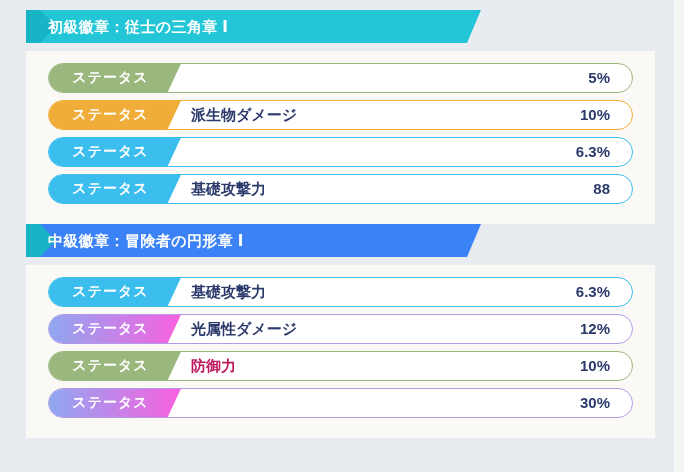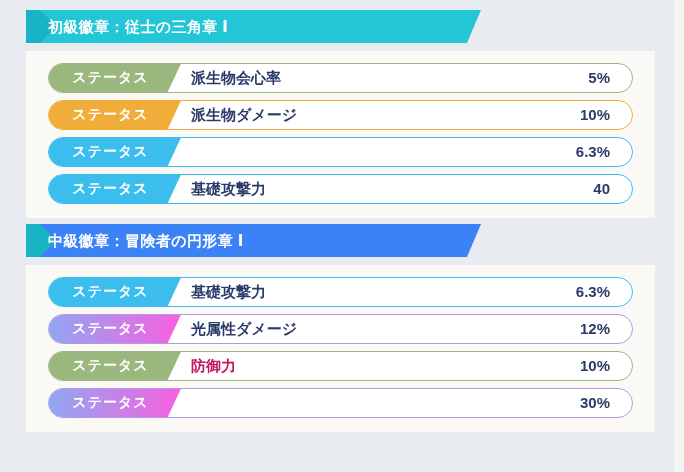--- a/index.html
+++ b/index.html
@@ -74,21 +74,21 @@
     line-height: 33px;
   }
 
   
   .card {
     margin-left: 26px;
     margin-top: 8px;
     width: 629px;
     background: #faf9f6;
     box-sizing: border-box;
-    padding: 12px 22px 14px 22px;
+    padding: 12px 22px 20px 22px;
   }
 
   
   .stat-row {
     position: relative;
     height: 30px;
     margin-bottom: 7px;
     background: #ffffff;
     border-radius: 15px;
     box-sizing: border-box;
@@ -151,21 +151,20 @@
     <div class="banner" style="background: rgb(34, 198, 214);">
       <div class="banner-notch" style="background: rgb(24, 179, 196);"></div>
       <div class="banner-title">初級徽章：従士の三角章 Ⅰ</div>
     </div>
     <div class="card" style="background: rgb(250, 249, 246);">
 
       <div class="stat-row" style="border-color: rgb(154, 184, 126);">
         <div class="stat-badge" style="background: rgb(154, 184, 126);">
           <span class="stat-badge-label">ステータス</span>
         </div>
-        <div class="stat-name" style="color: rgb(43, 58, 107);">派生物会心率</div>
         <div class="stat-value" style="color: rgb(43, 58, 107);">5%</div>
       </div>
 
       <div class="stat-row" style="border-color: rgb(240, 173, 57);">
         <div class="stat-badge" style="background: rgb(240, 173, 57);">
           <span class="stat-badge-label">ステータス</span>
         </div>
         <div class="stat-name" style="color: rgb(43, 58, 107);">派生物ダメージ</div>
         <div class="stat-value" style="color: rgb(43, 58, 107);">10%</div>
       </div>
@@ -175,21 +174,21 @@
           <span class="stat-badge-label">ステータス</span>
         </div>
         <div class="stat-value" style="color: rgb(43, 58, 107);">6.3%</div>
       </div>
 
       <div class="stat-row" style="border-color: rgb(59, 189, 238);">
         <div class="stat-badge" style="background: rgb(59, 189, 238);">
           <span class="stat-badge-label">ステータス</span>
         </div>
         <div class="stat-name" style="color: rgb(43, 58, 107);">基礎攻撃力</div>
-        <div class="stat-value" style="color: rgb(43, 58, 107);">40</div>
+        <div class="stat-value" style="color: rgb(43, 58, 107);">88</div>
       </div>
 
     </div>
   </div>
 
   <div class="section sec-1">
     <div class="banner" style="background: #3b82f6;">
       <div class="banner-notch" style="background: rgb(24, 179, 196);"></div>
       <div class="banner-title">中級徽章：冒険者の円形章 Ⅰ</div>
     </div>

